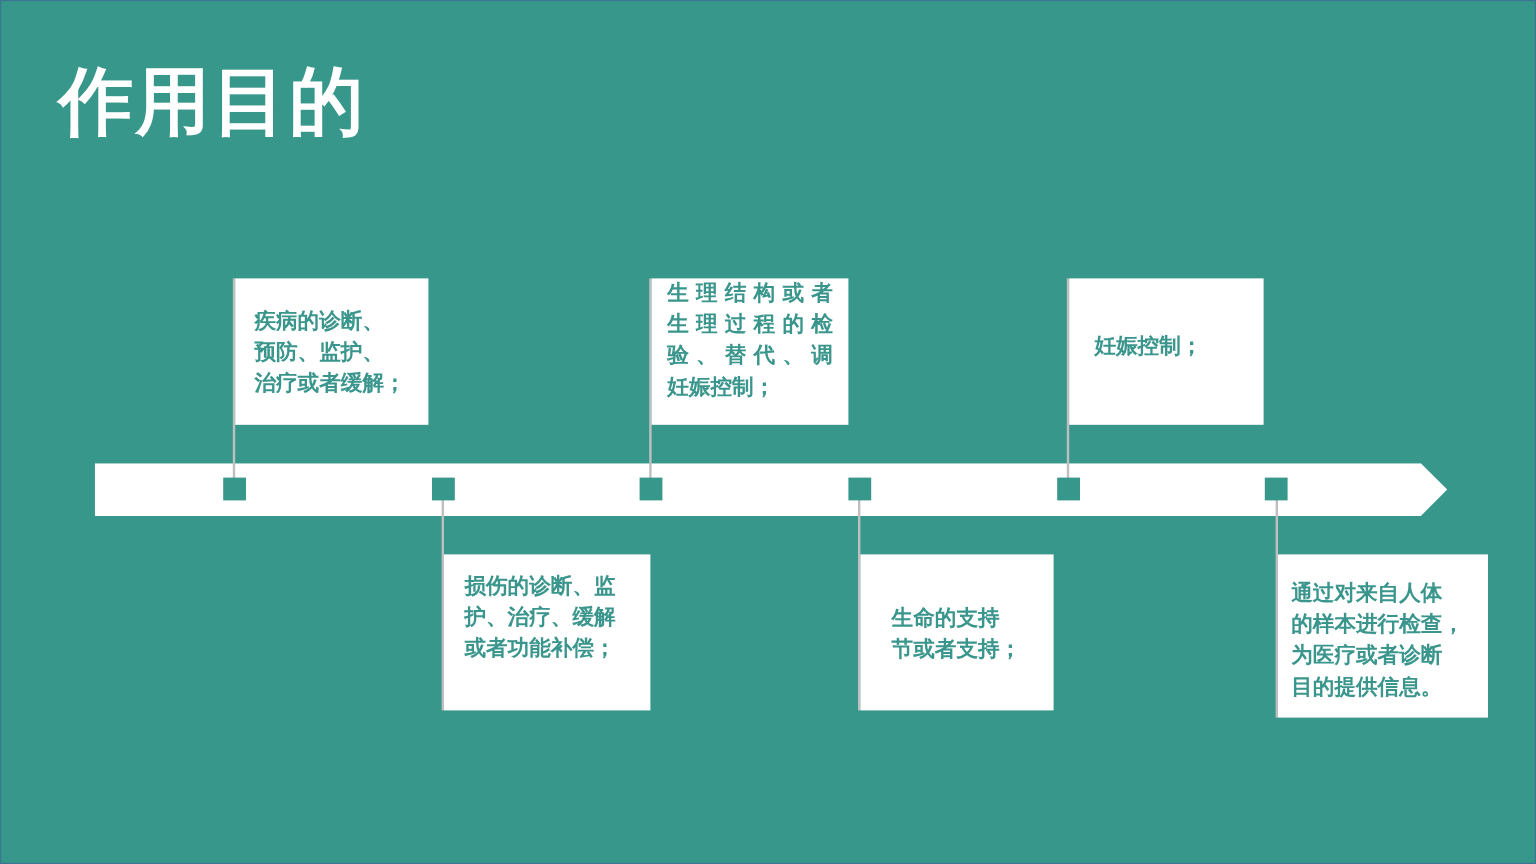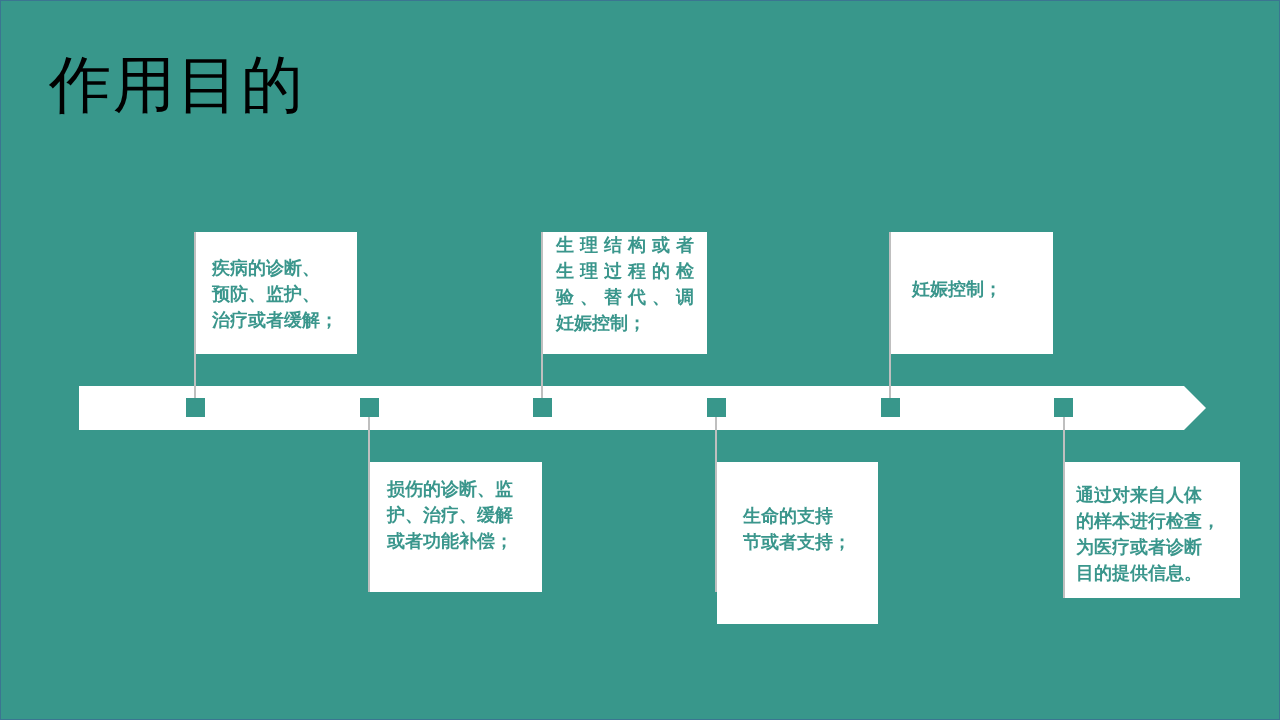--- a/index.html
+++ b/index.html
@@ -8,21 +8,21 @@
     background: #38978b;
     font-family: "DejaVu Sans", "Liberation Sans", sans-serif;
     position: relative;
   }
   .slide {
     position: absolute; left: 0; top: 0; width: 1280px; height: 720px;
     border: 1px solid #3b7591;
   }
   .title {
     position: absolute; left: 48px; top: 44px;
-    font-size: 62px; font-weight: normal; color: #000000;
+    font-size: 62px; font-weight: bold; color: #ffffff;
     letter-spacing: 2px; line-height: 80px;
   }
   .arrow {
     position: absolute; left: 78px; top: 385px; width: 1127px; height: 44px;
   }
   .arrow svg { display: block; }
   .marker {
     position: absolute; width: 19px; height: 19px; background: #38978b;
     top: 397px;
   }
@@ -83,21 +83,21 @@
 
   <div class="card" style="left:542px; top:231px; width:164px; height:122px;">
     <div class="txt" style="left:13px; top:0;">
       <span class="line wide">生理结构或者</span>
       <span class="line wide">生理过程的检</span>
       <span class="line wide">验、替代、调</span>
       <span class="line">妊娠控制；</span>
     </div>
   </div>
 
-  <div class="card" style="left:716px; top:461px; width:161px; height:162px;">
+  <div class="card" style="left:716px; top:461px; width:161px; height:130px;">
     <div class="txt" style="left:26px; top:41px;">
       <span class="line">生命的支持</span>
       <span class="line">节或者支持；</span>
     </div>
   </div>
 
   <div class="card" style="left:890px; top:231px; width:162px; height:122px;">
     <div class="txt" style="left:21px; top:44px;">
       <span class="line">妊娠控制；</span>
     </div>

